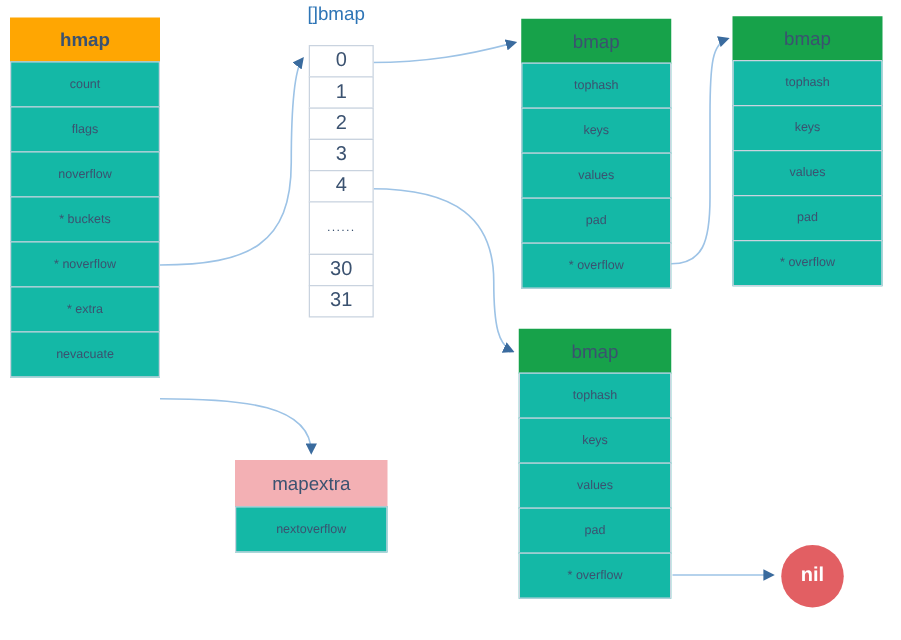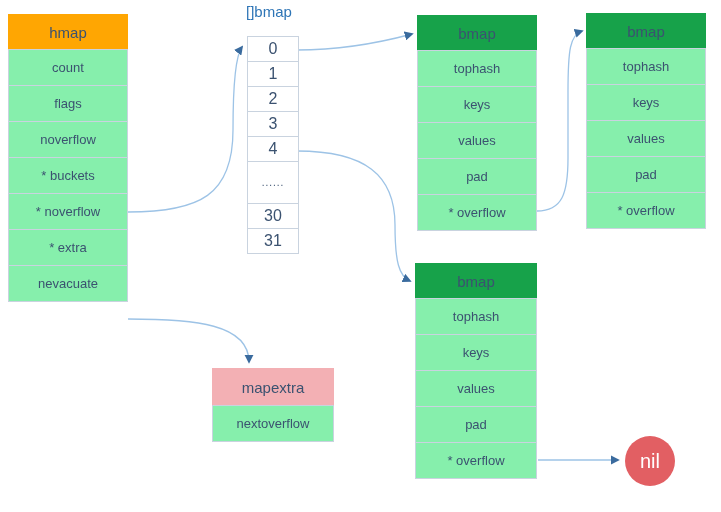--- a/index.html
+++ b/index.html
@@ -12,42 +12,42 @@
   .stage{position:relative;width:721px;height:512px;background:var(--bg);overflow:hidden;}
   svg.wires{position:absolute;left:0;top:0;width:721px;height:512px;pointer-events:none;}
 
   .tbl{position:absolute;display:flex;flex-direction:column;}
   .tbl .hdr{
     height:36px;display:flex;align-items:center;justify-content:center;
     font-size:15px;color:var(--navy);font-weight:400;
   }
   .tbl .row{
     height:35px;display:flex;align-items:center;justify-content:center;
-    background:#86efac;border:1px solid var(--border);margin-top:-1px;
-    font-size:13px;color:var(--navy);
+    background:#14b8a6;border:1px solid var(--border);margin-top:-1px;
+    font-size:10px;color:var(--navy);
   }
-  .hdr.orange{background:var(--orange);}
+  .hdr.orange{background:var(--orange);font-weight:bold;}
   .hdr.green{background:var(--green);}
   .hdr.pink{background:var(--pink);height:38px;}
 
   .arr-title{
     position:absolute;left:246px;top:3px;font-size:15px;color:var(--blue);
   }
   .cellcol{position:absolute;display:flex;flex-direction:column;}
   .cellcol .cell{
     width:50px;height:24px;display:flex;align-items:center;justify-content:center;
     background:#fff;border:1px solid var(--border);margin-top:-1px;
     font-size:16px;color:var(--navy);
   }
   .cellcol .cell.dots{height:41px;font-size:10px;letter-spacing:1px;}
 
   .nil{
     position:absolute;left:625px;top:436px;width:50px;height:50px;border-radius:50%;
     background:var(--red);display:flex;align-items:center;justify-content:center;
-    color:#fff;font-size:20px;
+    color:#fff;font-size:16px;font-weight:bold;
   }
 </style>
 </head>
 <body>
 
 <div class="stage">
 
   <svg class="wires" viewBox="0 0 721 512">
     <defs>
       <marker id="ah" viewBox="0 0 10 10" refX="8" refY="5" markerWidth="7" markerHeight="7" orient="auto-start-reverse">
@@ -107,20 +107,20 @@
 
   <div class="tbl" style="left:415px;top:263px;width:122px;">
     <div class="hdr green">bmap</div>
     <div class="row">tophash</div>
     <div class="row">keys</div>
     <div class="row">values</div>
     <div class="row">pad</div>
     <div class="row">* overflow</div>
   </div>
 
-  <div class="tbl" style="left:188px;top:368px;width:122px;margin-left:24px;">
+  <div class="tbl" style="left:188px;top:368px;width:122px;">
     <div class="hdr pink">mapextra</div>
     <div class="row">nextoverflow</div>
   </div>
 
   <div class="nil">nil</div>
 
 </div>
 
 </body></html>

